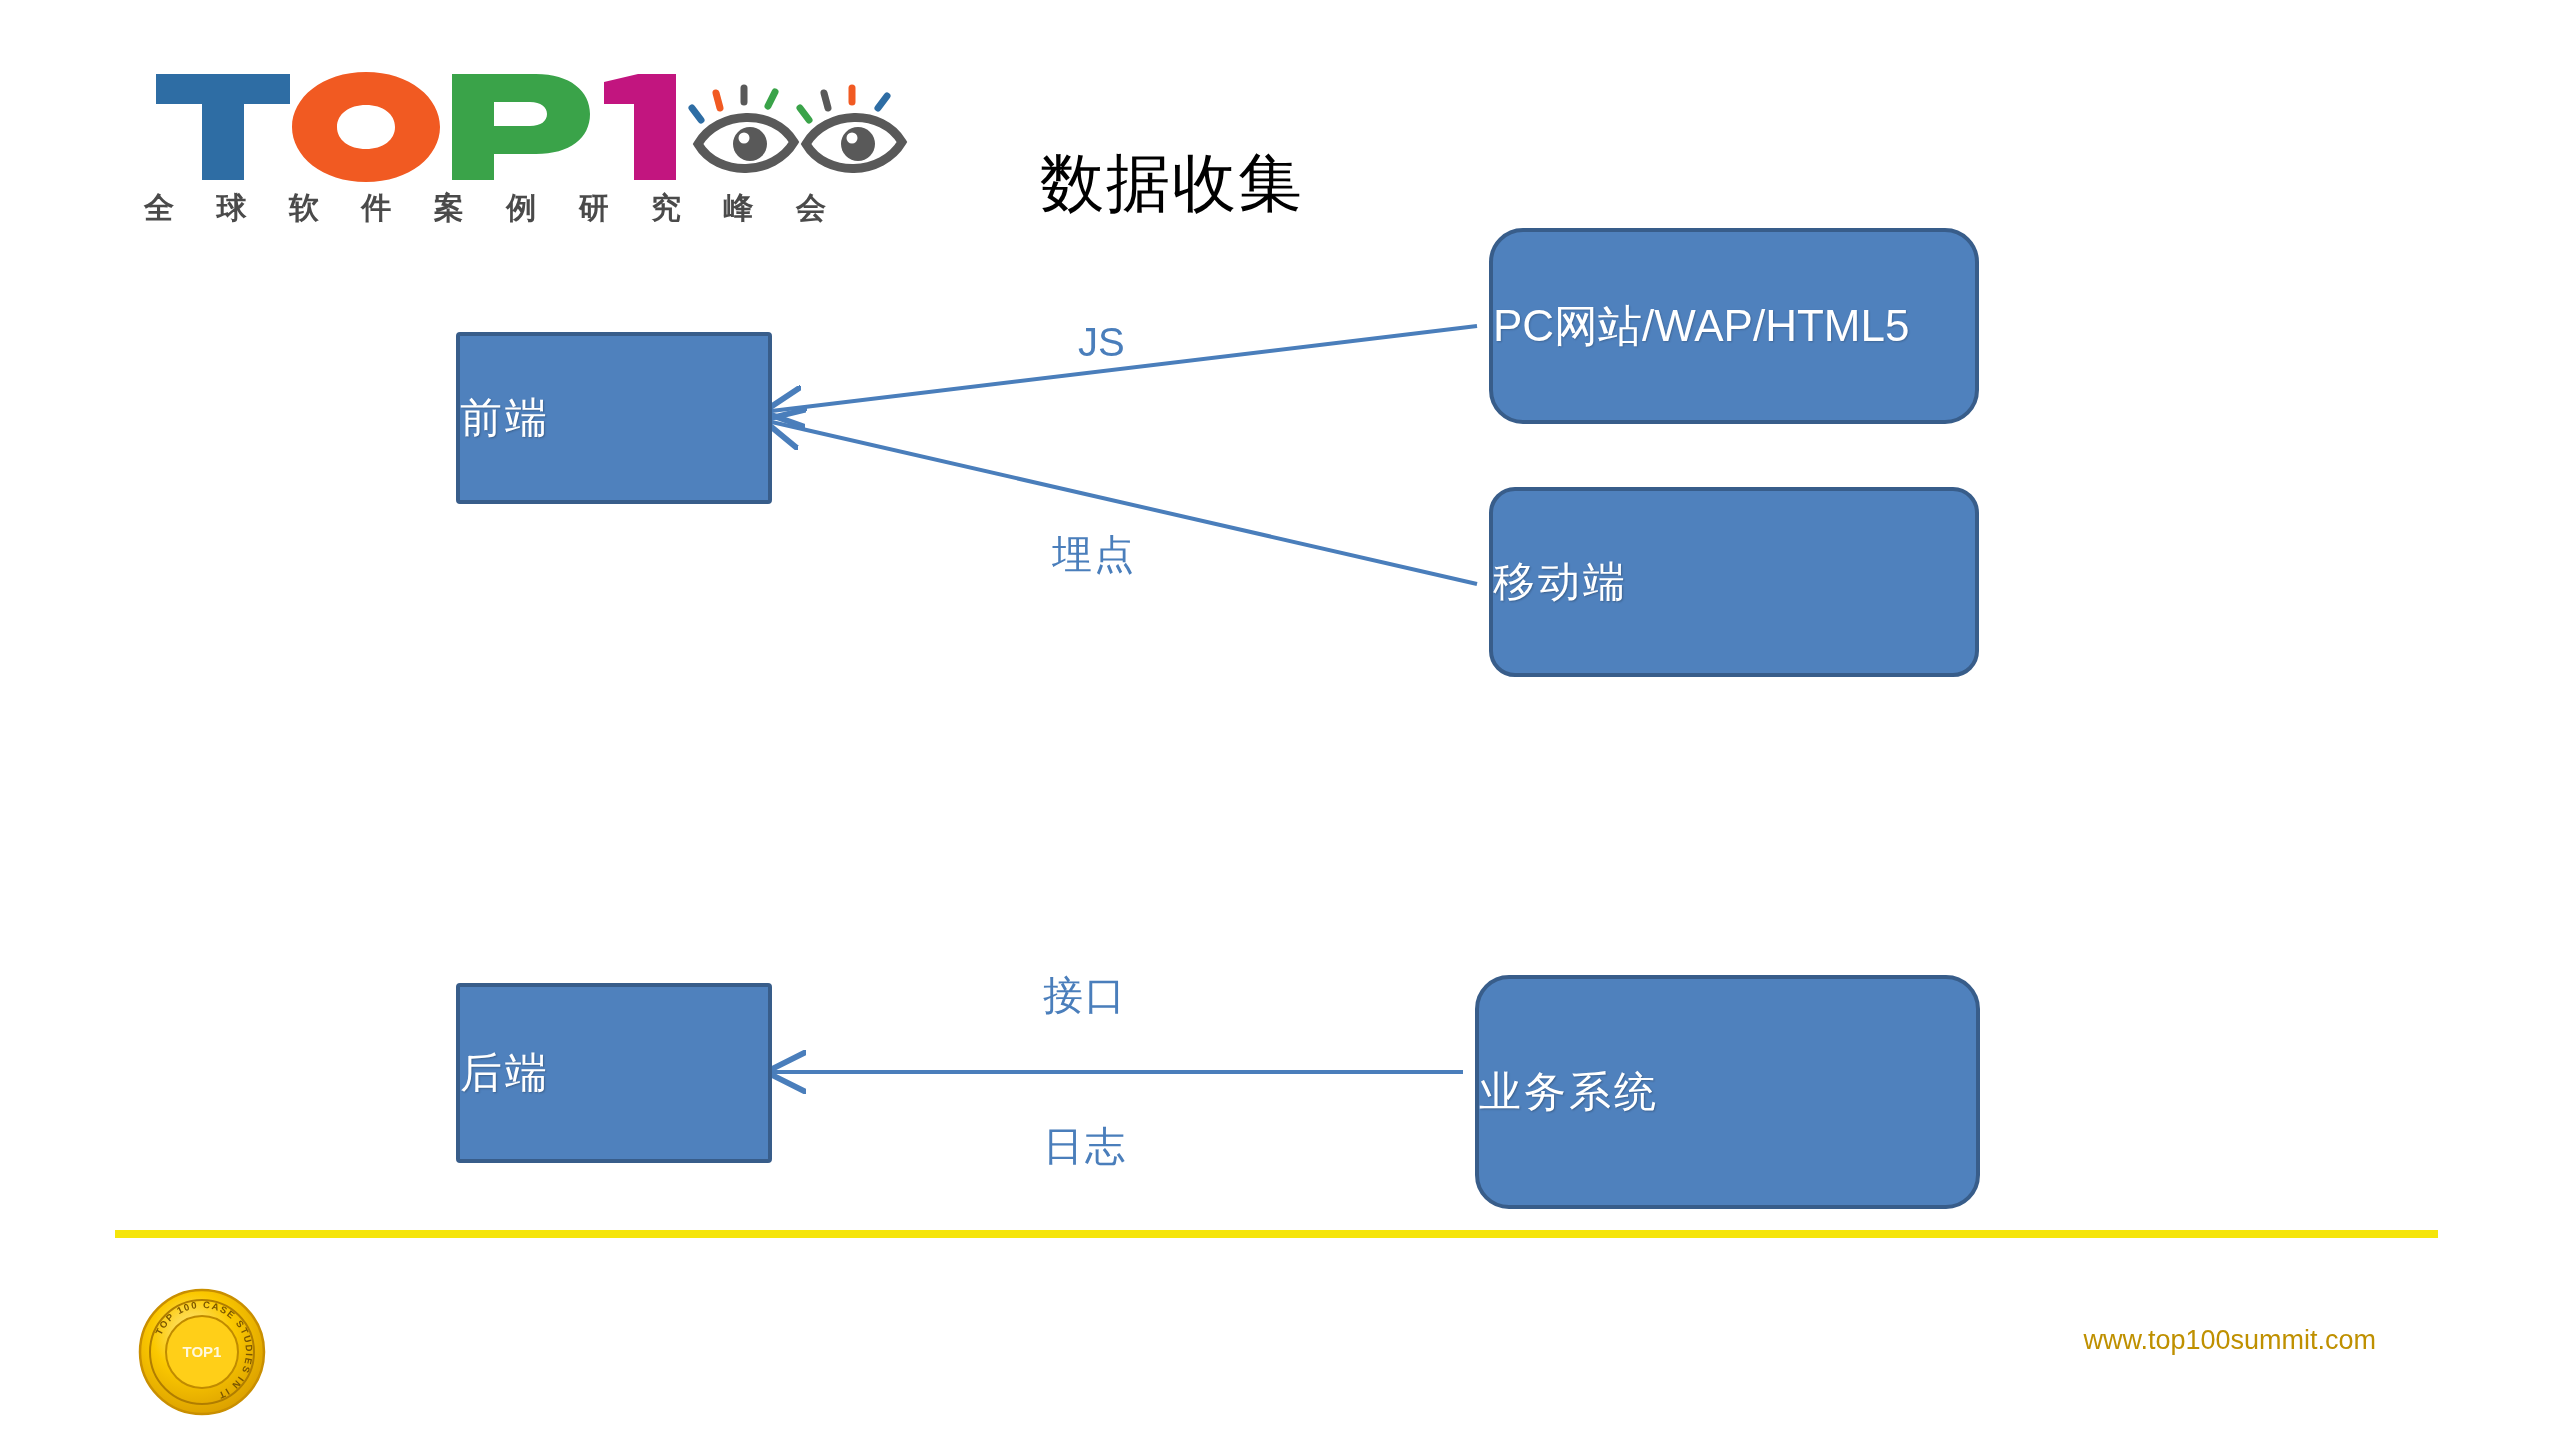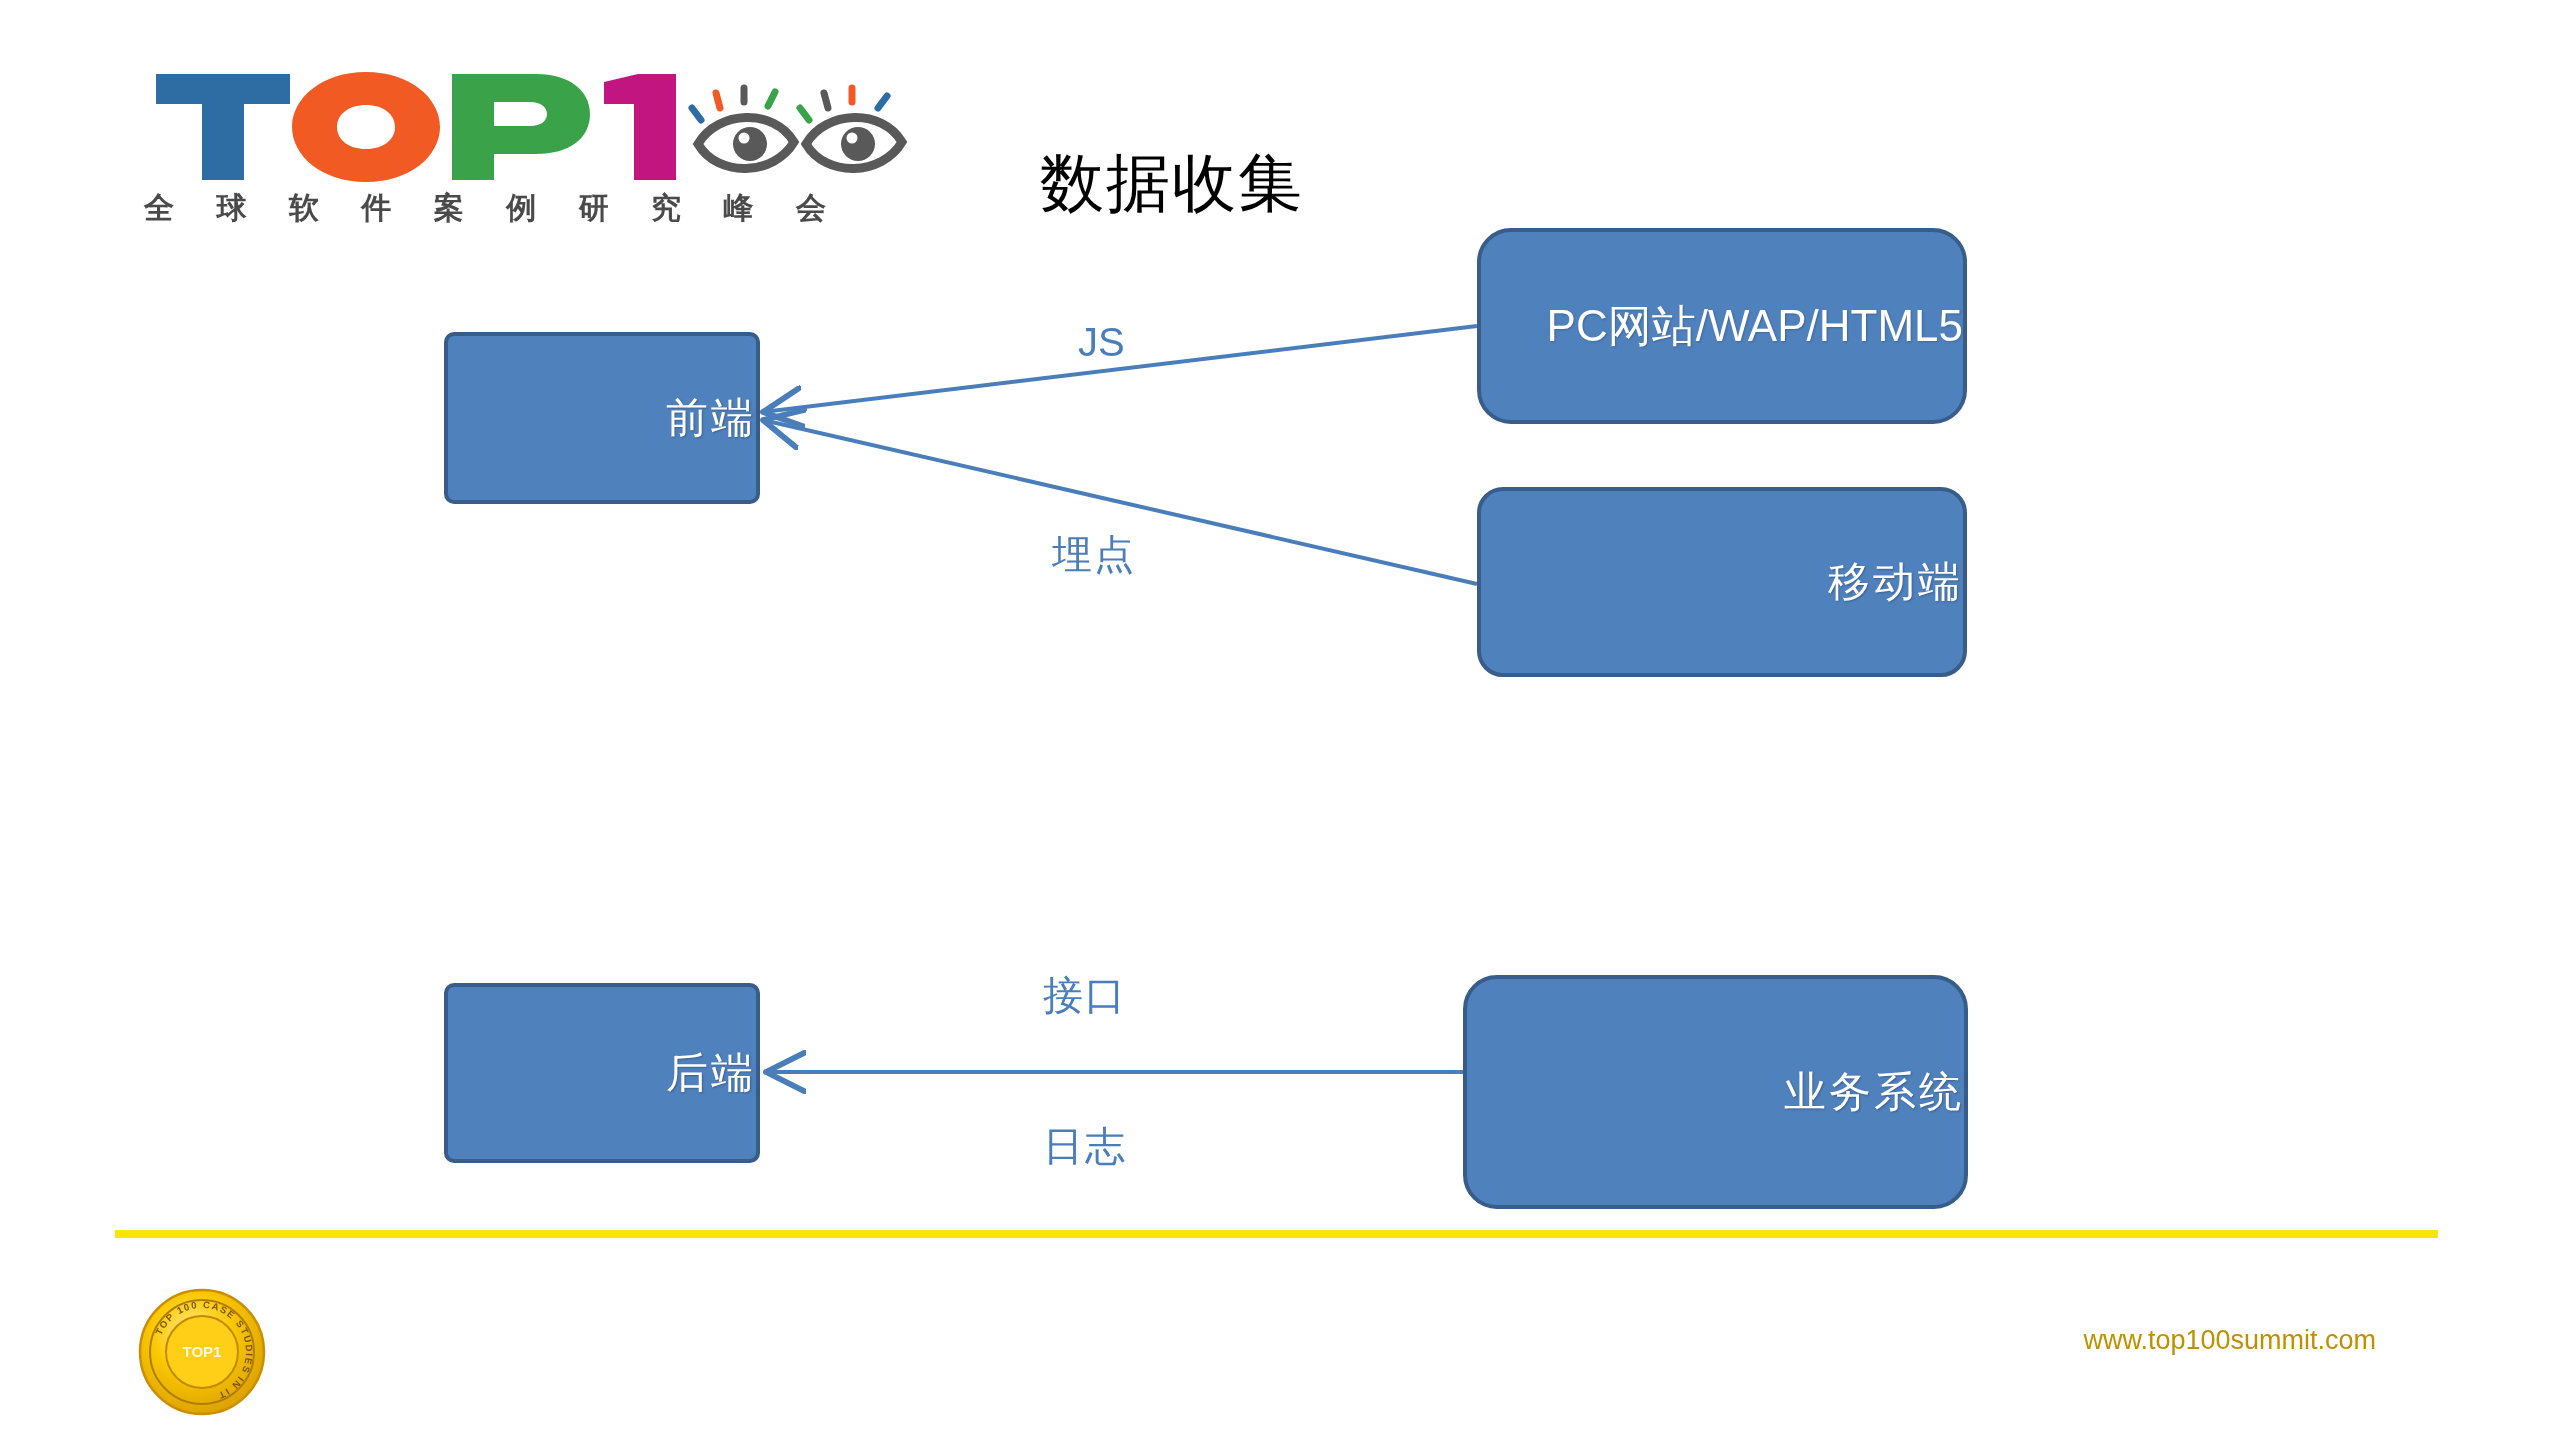--- a/index.html
+++ b/index.html
@@ -60,30 +60,31 @@
   }
 
   
   .node {
     position: absolute;
     box-sizing: border-box;
     background: #4f81bd;
     border: 4px solid #385d8a;
     display: flex;
     align-items: center;
-    justify-content: flex-end;
+    justify-content: flex-start;
     color: #ffffff;
     text-shadow: 1px 1px 2px rgba(0,0,0,0.25);
     font-family: "DejaVu Serif", "Liberation Serif", serif;
+    margin-left: 12px;
   }
   .node.rounded {
     border-radius: 34px;
   }
   .node.sq {
-    border-radius: 10px;
+    border-radius: 4px;
   }
   .node-label {
     font-size: 42px;
     letter-spacing: 3px;
     line-height: 1.1;
     white-space: nowrap;
   }
   .node-label.latin {
     font-family: "Liberation Sans", "DejaVu Sans", sans-serif;
     font-size: 44px;

